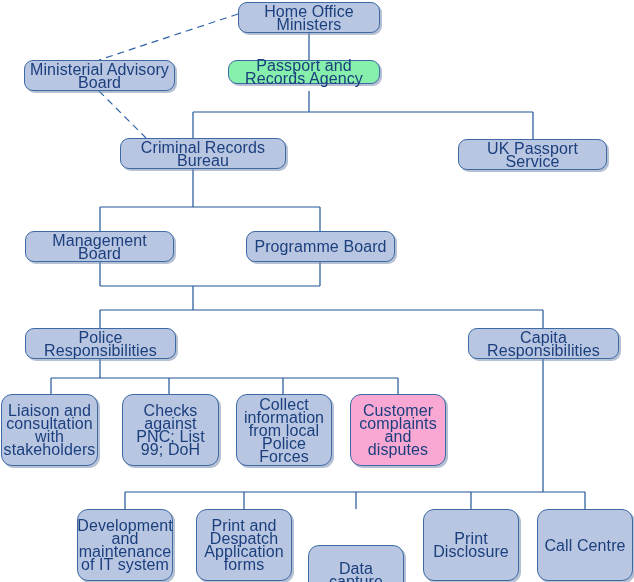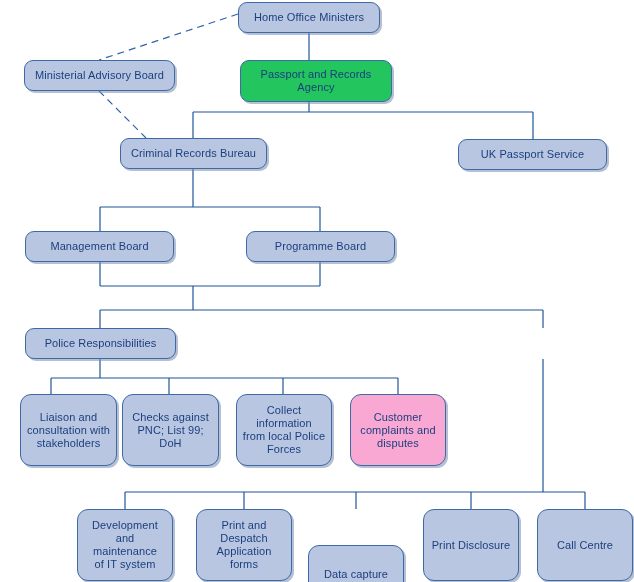--- a/index.html
+++ b/index.html
@@ -31,21 +31,21 @@
     box-sizing: border-box;
     background: #b9c6e2;
     border: 1px solid #3d6aa5;
     border-radius: 9px;
     box-shadow: 2px 2px 0 rgba(120,140,175,0.55);
     display: flex;
     align-items: center;
     justify-content: center;
     text-align: center;
     color: #1b3f7d;
-    font-size: 11px;
+    font-size: 16px;
     line-height: 13px;
     letter-spacing: 0.1px;
     padding: 2px 5px;
     z-index: 2;
   }
   .node.tall {
     border-radius: 11px;
   }
   .node-label {
     display: block;
@@ -88,39 +88,42 @@
       <polyline points="356,492 356,509" fill="none" stroke="#1f5596" stroke-width="1.2"></polyline>
       <polyline points="471,492 471,509" fill="none" stroke="#1f5596" stroke-width="1.2"></polyline>
       <polyline points="585,492 585,509" fill="none" stroke="#1f5596" stroke-width="1.2"></polyline>
     </svg>
 <div class="node" style="left: 238px; top: 2px; width: 142px; height: 31px; background: rgb(185, 198, 226); border-color: rgb(61, 106, 165); color: rgb(27, 63, 125);">
       <span class="node-label">Home Office Ministers</span>
     </div>
     <div class="node" style="left: 24px; top: 60px; width: 151px; height: 31px; background: rgb(185, 198, 226); border-color: rgb(61, 106, 165); color: rgb(27, 63, 125);">
       <span class="node-label">Ministerial Advisory Board</span>
     </div>
-    <div class="node" style="left: 240px; top: 60px; width: 152px; height: 42px; background: #22c55e; border-color: rgb(61, 106, 165); color: rgb(27, 63, 125);">
+    <div class="node" style="left: 228px; top: 60px; width: 152px; height: 24px; background: #86efac; border-color: rgb(61, 106, 165); color: rgb(27, 63, 125);">
       <span class="node-label">Passport and Records Agency</span>
     </div>
-    <div class="node" style="left: 120px; top: 138px; width: 147px; height: 31px; background: rgb(185, 198, 226); border-color: rgb(61, 106, 165); color: rgb(27, 63, 125);">
+    <div class="node" style="left: 120px; top: 138px; width: 166px; height: 31px; background: rgb(185, 198, 226); border-color: rgb(61, 106, 165); color: rgb(27, 63, 125);">
       <span class="node-label">Criminal Records Bureau</span>
     </div>
     <div class="node" style="left: 458px; top: 139px; width: 149px; height: 31px; background: rgb(185, 198, 226); border-color: rgb(61, 106, 165); color: rgb(27, 63, 125); align-items: center;">
       <span class="node-label">UK Passport Service</span>
     </div>
     <div class="node" style="left: 25px; top: 231px; width: 149px; height: 31px; background: rgb(185, 198, 226); border-color: rgb(61, 106, 165); color: rgb(27, 63, 125);">
       <span class="node-label">Management Board</span>
     </div>
     <div class="node" style="left: 246px; top: 231px; width: 149px; height: 31px; background: rgb(185, 198, 226); border-color: rgb(61, 106, 165); color: rgb(27, 63, 125);">
       <span class="node-label">Programme Board</span>
     </div>
     <div class="node" style="left: 25px; top: 328px; width: 151px; height: 31px; background: rgb(185, 198, 226); border-color: rgb(61, 106, 165); color: rgb(27, 63, 125);">
       <span class="node-label">Police Responsibilities</span>
     </div>
-    <div class="node tall" style="left: 20px; top: 394px; width: 97px; height: 72px; background: rgb(185, 198, 226); border-color: rgb(61, 106, 165); color: rgb(27, 63, 125);">
+    <div class="node" style="left: 468px; top: 328px; width: 151px; height: 31px; background: rgb(185, 198, 226); border-color: rgb(61, 106, 165); color: rgb(27, 63, 125);">
+      <span class="node-label">Capita Responsibilities</span>
+    </div>
+    <div class="node tall" style="left: 1px; top: 394px; width: 97px; height: 72px; background: rgb(185, 198, 226); border-color: rgb(61, 106, 165); color: rgb(27, 63, 125);">
       <span class="node-label">Liaison and
 consultation with
 stakeholders</span>
     </div>
     <div class="node tall" style="left: 122px; top: 394px; width: 97px; height: 72px; background: rgb(185, 198, 226); border-color: rgb(61, 106, 165); color: rgb(27, 63, 125);">
       <span class="node-label">Checks against
 PNC; List 99; DoH</span>
     </div>
     <div class="node tall" style="left: 236px; top: 394px; width: 96px; height: 72px; background: rgb(185, 198, 226); border-color: rgb(61, 106, 165); color: rgb(27, 63, 125);">
       <span class="node-label">Collect information

